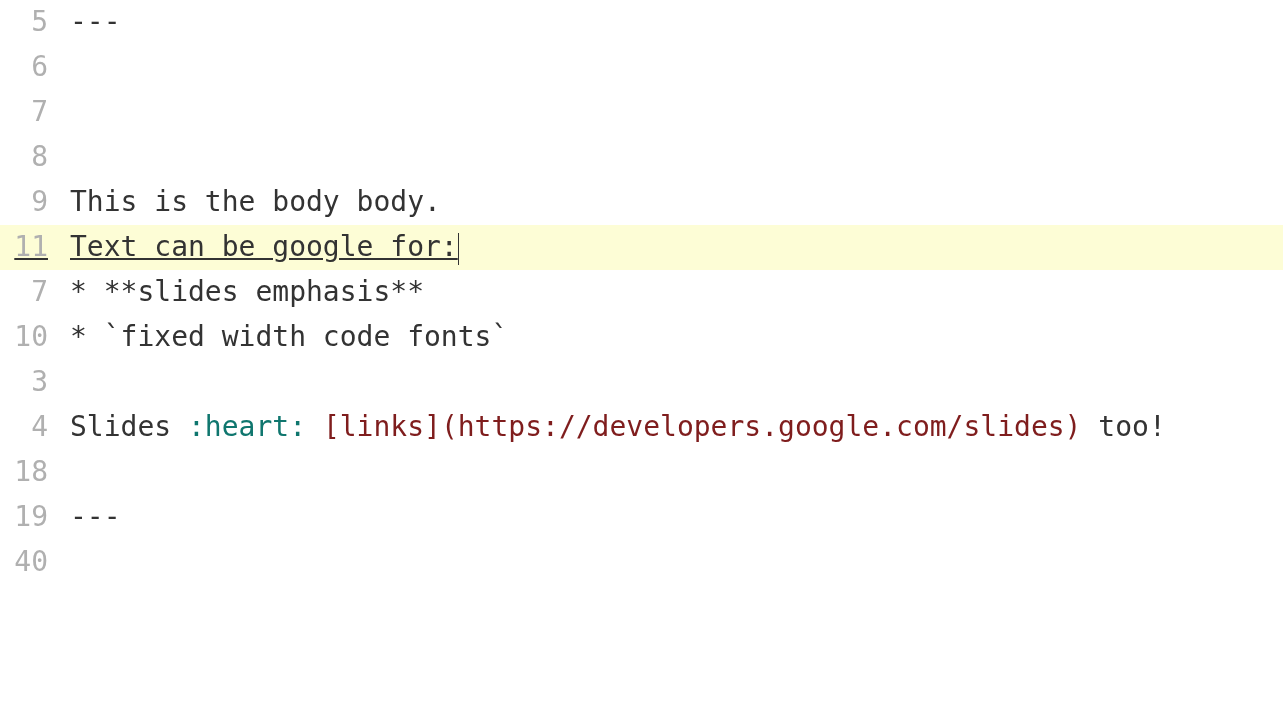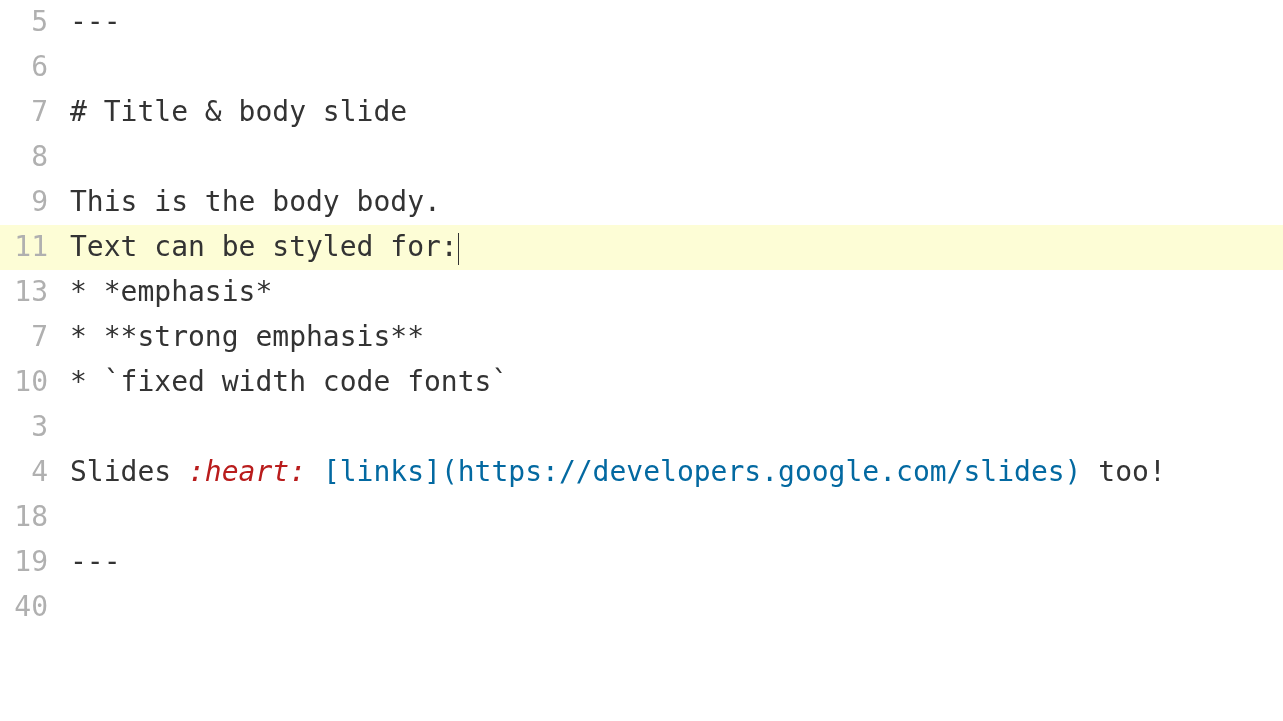--- a/index.html
+++ b/index.html
@@ -17,40 +17,40 @@
     .editor {
       width: 100%;
     }
     .line {
       display: flex;
       align-items: baseline;
       min-height: 45px;
     }
     .line.highlighted {
       background: #fdfdd6;
+      text-decoration: underline;
     }
     .gutter {
       width: 70px;
       text-align: right;
       padding-right: 22px;
       color: #b0b0b0;
       font-weight: 400;
       flex-shrink: 0;
       user-select: none;
     }
     .content {
       white-space: pre;
       color: #333333;
     }
     .emoji {
-      color: #b91c1c;
-      font-style: italic;
+      color: #0f766e;
     }
     .link-part {
-      color: #0369a1;
+      color: #7f1d1d;
     }
     .cursor {
       display: inline-block;
       width: 1.5px;
       height: 32px;
       background: #333333;
       vertical-align: text-bottom;
       position: relative;
       top: 2px;
     }
@@ -62,41 +62,36 @@
     <div class="line">
       <div class="gutter">5</div>
       <div class="content"><span>---</span></div>
     </div>
     <div class="line">
       <div class="gutter">6</div>
       <div class="content"></div>
     </div>
     <div class="line">
       <div class="gutter">7</div>
-      <div class="content"><span># Title &amp; body slide</span></div>
     </div>
     <div class="line">
       <div class="gutter">8</div>
       <div class="content"></div>
     </div>
     <div class="line">
       <div class="gutter">9</div>
       <div class="content"><span>This is the body body.</span></div>
     </div>
     <div class="line highlighted">
       <div class="gutter">11</div>
-      <div class="content"><span>Text can be styled for:</span><span class="cursor"></span></div>
-    </div>
-    <div class="line">
-      <div class="gutter">13</div>
-      <div class="content"><span>* *emphasis*</span></div>
+      <div class="content"><span>Text can be google for:</span><span class="cursor"></span></div>
     </div>
     <div class="line">
       <div class="gutter">7</div>
-      <div class="content"><span>* **strong emphasis**</span></div>
+      <div class="content"><span>* **slides emphasis**</span></div>
     </div>
     <div class="line">
       <div class="gutter">10</div>
       <div class="content"><span>* `fixed width code fonts`</span></div>
     </div>
     <div class="line">
       <div class="gutter">3</div>
       <div class="content"></div>
     </div>
     <div class="line">

